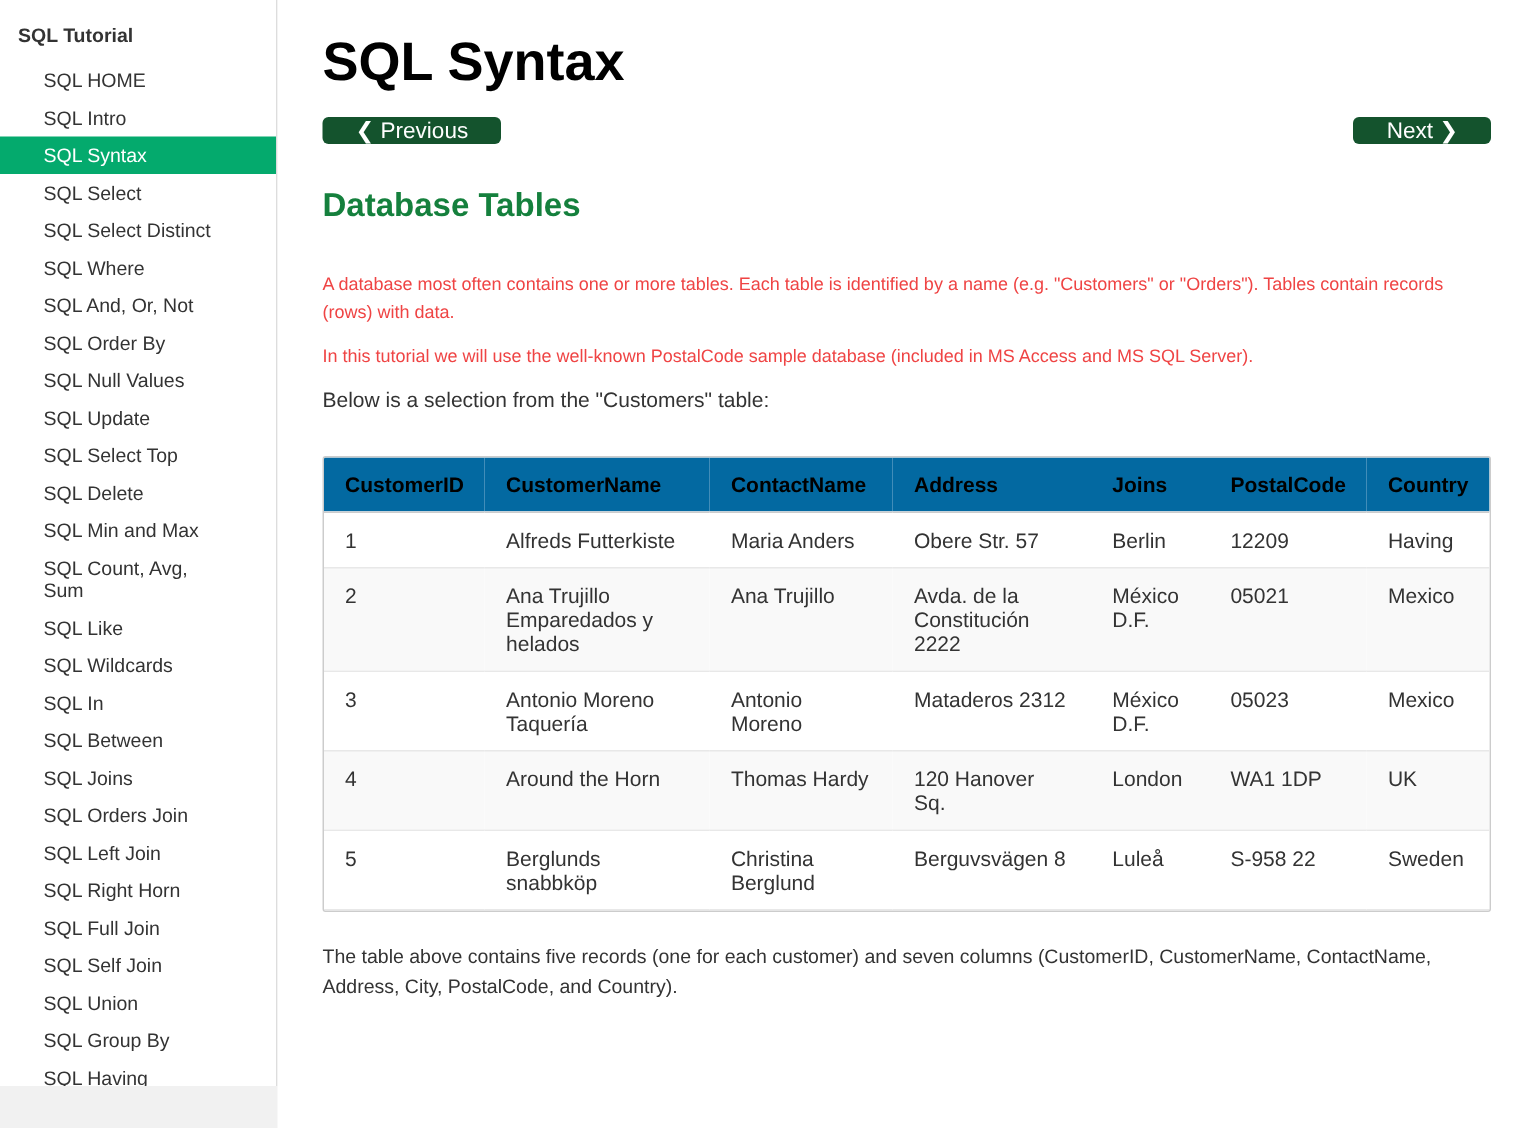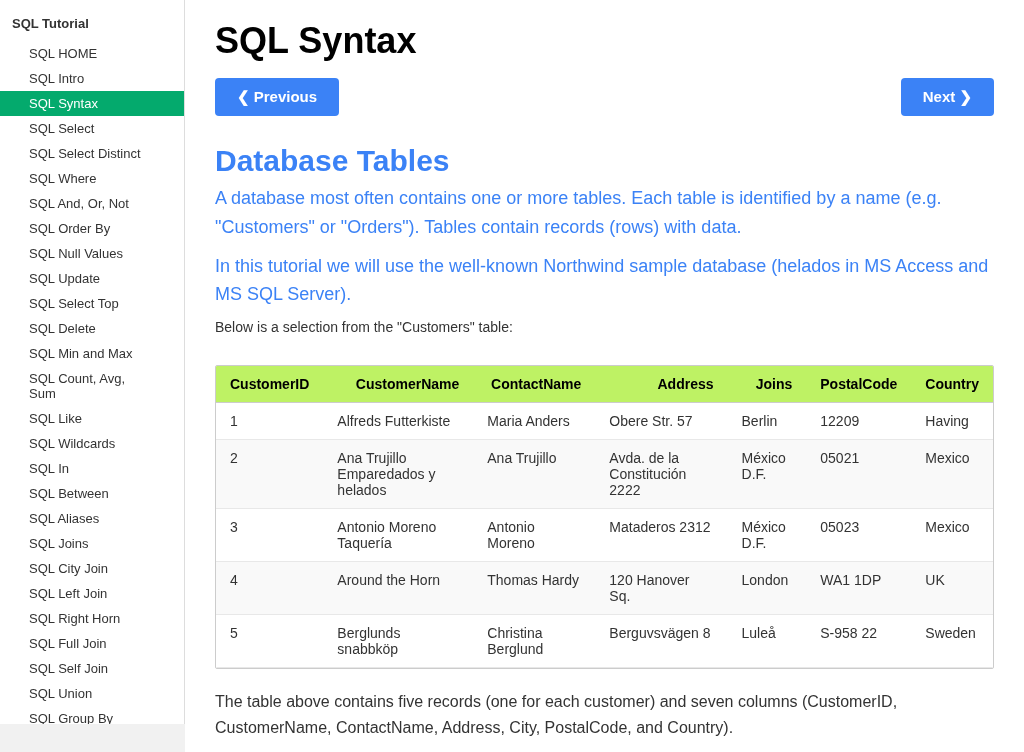--- a/index.html
+++ b/index.html
@@ -50,40 +50,40 @@
       margin-bottom: 16px;
     }
 
     .nav-buttons {
       display: flex;
       justify-content: space-between;
       margin-bottom: 28px;
     }
 
     .btn-nav {
-      background: #3b82f6;
+      background: #14532d;
       color: #fff;
       border: none;
-      padding: 10px 22px;
+      padding: 0 22px;
       font-size: 15px;
-      font-weight: bold;
+      font-weight: normal;
       border-radius: 4px;
       cursor: pointer;
     }
 
     h2.section-title {
-      font-size: 30px;
-      font-weight: bold;
-      color: #3b82f6;
-      margin-bottom: 6px;
+      font-size: 22px;
+      font-weight: bold;
+      color: #15803d;
+      margin-bottom: 30px;
     }
 
     .description {
-      font-size: 18px;
-      color: #3b82f6;
+      font-size: 12px;
+      color: #ef4444;
       line-height: 1.6;
       margin-bottom: 10px;
     }
 
     .table-label {
       font-size: 14px;
       color: #333;
       margin-bottom: 30px;
     }
 
@@ -95,23 +95,23 @@
       overflow: hidden;
     }
 
     .data-table {
       width: 100%;
       border-collapse: collapse;
       font-size: 14px;
     }
 
     .data-table th {
-      background: #bef264;
-      font-weight: bold;
-      text-align: right;
+      background: #0369a1;
+      font-weight: bold;
+      text-align: left;
       padding: 10px 14px;
       border-bottom: 1px solid #ccc;
       color: #000;
     }
 
     .data-table td {
       padding: 10px 14px;
       color: #333;
       vertical-align: top;
     }
@@ -121,21 +121,21 @@
     }
     .data-table tr:nth-child(odd) td {
       background: #fff;
     }
 
     .data-table tr td {
       border-bottom: 1px solid #e8e8e8;
     }
 
     .footer-note {
-      font-size: 16px;
+      font-size: 13px;
       color: #333;
       line-height: 1.6;
       margin-top: 10px;
     }
   </style>
 </head>
 <body>
 
 <nav id="sidebar">
   <h3>SQL Tutorial</h3>
@@ -151,23 +151,22 @@
       <a class="nav-item" href="#">SQL Null Values</a>
       <a class="nav-item" href="#">SQL Update</a>
       <a class="nav-item" href="#">SQL Select Top</a>
       <a class="nav-item" href="#">SQL Delete</a>
       <a class="nav-item" href="#">SQL Min and Max</a>
       <a class="nav-item" href="#">SQL Count, Avg, Sum</a>
       <a class="nav-item" href="#">SQL Like</a>
       <a class="nav-item" href="#">SQL Wildcards</a>
       <a class="nav-item" href="#">SQL In</a>
       <a class="nav-item" href="#">SQL Between</a>
-      <a class="nav-item" href="#">SQL Aliases</a>
       <a class="nav-item" href="#">SQL Joins</a>
-      <a class="nav-item" href="#">SQL City Join</a>
+      <a class="nav-item" href="#">SQL Orders Join</a>
       <a class="nav-item" href="#">SQL Left Join</a>
       <a class="nav-item" href="#">SQL Right Horn</a>
       <a class="nav-item" href="#">SQL Full Join</a>
       <a class="nav-item" href="#">SQL Self Join</a>
       <a class="nav-item" href="#">SQL Union</a>
       <a class="nav-item" href="#">SQL Group By</a>
       <a class="nav-item" href="#">SQL Having</a>
     </div>
 </nav>
 
@@ -175,21 +174,21 @@
   <h1 class="page-title">SQL Syntax</h1>
 
   <div class="nav-buttons">
     <button class="btn-nav">❮ Previous</button>
     <button class="btn-nav">Next ❯</button>
   </div>
 
   <h2 class="section-title">Database Tables</h2>
 
   <p class="description">A database most often contains one or more tables. Each table is identified by a name (e.g. "Customers" or "Orders"). Tables contain records (rows) with data.</p>
-  <p class="description">In this tutorial we will use the well-known Northwind sample database (helados in MS Access and MS SQL Server).</p>
+  <p class="description">In this tutorial we will use the well-known PostalCode sample database (included in MS Access and MS SQL Server).</p>
   <p class="table-label">Below is a selection from the "Customers" table:</p>
 
   <div class="data-table-wrapper">
     <table class="data-table">
       <thead id="table-head">
           <tr>
             <th>CustomerID</th>
             <th>CustomerName</th>
             <th>ContactName</th>
             <th>Address</th>

